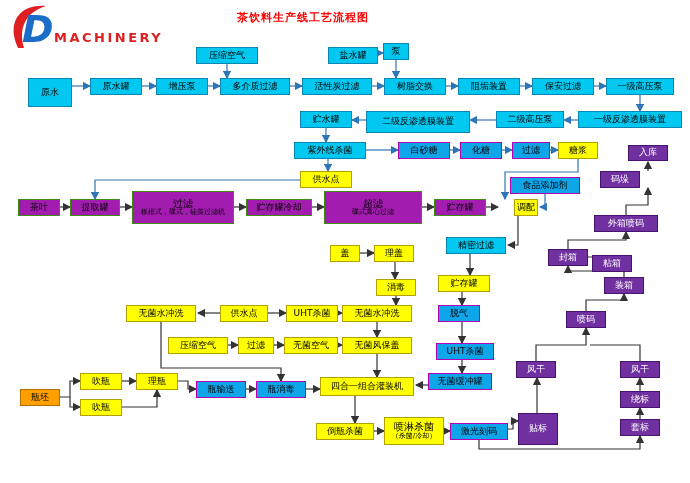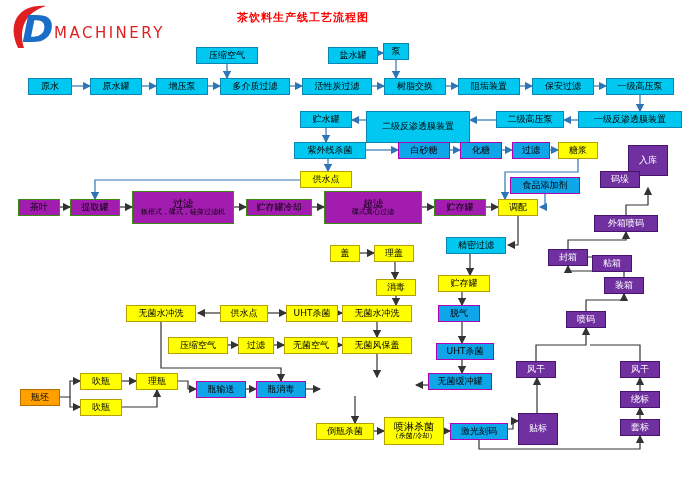--- a/index.html
+++ b/index.html
@@ -3,21 +3,21 @@
 <meta charset="utf-8">
 <style>
   html,body{margin:0;padding:0;background:#fff;}
   .stage{position:relative;width:690px;height:483px;background:#ffffff;overflow:hidden;
          font-family:"DejaVu Sans",sans-serif;}
   .title{position:absolute;left:237px;top:10px;color:#ff0000;font-weight:bold;
          font-size:11px;letter-spacing:1px;white-space:nowrap;}
   .logo{position:absolute;left:6px;top:2px;display:flex;align-items:flex-start;}
   .logo-text{margin-left:-8px;margin-top:8px;}
   .brand{color:#1a6ec8;font-size:23px;font-weight:bold;font-style:italic;letter-spacing:1px;line-height:1;}
-  .tagline{display:block;color:#e02020;font-size:15px;font-weight:normal;letter-spacing:2.5px;margin-top:14px;}
+  .tagline{display:block;color:#e02020;font-size:13px;font-weight:bold;letter-spacing:2.5px;margin-top:20px;}
   .node{position:absolute;box-sizing:border-box;display:flex;flex-direction:column;align-items:center;
         justify-content:center;font-size:9px;line-height:1.05;text-align:center;border:1px solid #555;
         padding:1px;white-space:nowrap;color:#000;}
   .cyan{background:#00c8f0;border-color:#0a86b4;}
   .green{background:#a21caf;border-color:#3c8c14;}
   .yellow{background:#ffff00;border-color:#b4a000;}
   .magenta{background:#0ea5e9;border-color:#b400b4;}
   .purple{background:#7030a0;border-color:#46146e;color:#fff;}
   .orange{background:#ffa000;border-color:#b46e00;}
   .big span:first-child{font-size:10px;}
@@ -125,55 +125,55 @@
       <polyline class="ld" marker-end="url(#md)" points="648,171 648,162"></polyline>
       <polyline class="ld" marker-end="url(#md)" points="479,440 479,449 640,449 640,436"></polyline>
       <polyline class="ld" marker-end="url(#md)" points="640,419 640,408"></polyline>
       <polyline class="ld" marker-end="url(#md)" points="640,391 640,378"></polyline>
     </g>
   </svg>
 
   <div class="node cyan" style="left:196px;top:47px;width:62px;height:17px">压缩空气</div>
   <div class="node cyan" style="left:328px;top:47px;width:50px;height:17px">盐水罐</div>
   <div class="node cyan" style="left:383px;top:43px;width:26px;height:17px">泵</div>
-  <div class="node cyan" style="left:28px;top:78px;width:44px;height:17px">原水</div>
+  <div class="node cyan" style="left:28px;top:78px;width:44px;height:29px">原水</div>
   <div class="node cyan" style="left:90px;top:78px;width:52px;height:17px">原水罐</div>
   <div class="node cyan" style="left:156px;top:78px;width:52px;height:17px">增压泵</div>
   <div class="node cyan" style="left:220px;top:78px;width:70px;height:17px">多介质过滤</div>
   <div class="node cyan" style="left:302px;top:78px;width:70px;height:17px">活性炭过滤</div>
   <div class="node cyan" style="left:384px;top:78px;width:62px;height:17px">树脂交换</div>
   <div class="node cyan" style="left:458px;top:78px;width:62px;height:17px">阻垢装置</div>
   <div class="node cyan" style="left:532px;top:78px;width:62px;height:17px">保安过滤</div>
   <div class="node cyan" style="left:606px;top:78px;width:68px;height:17px">一级高压泵</div>
   <div class="node cyan" style="left:300px;top:111px;width:52px;height:17px">贮水罐</div>
-  <div class="node cyan" style="left:366px;top:111px;width:104px;height:32px">二级反渗透膜装置</div>
+  <div class="node cyan" style="left:366px;top:111px;width:104px;height:22px">二级反渗透膜装置</div>
   <div class="node cyan" style="left:496px;top:111px;width:68px;height:17px">二级高压泵</div>
   <div class="node cyan" style="left:578px;top:111px;width:104px;height:17px">一级反渗透膜装置</div>
   <div class="node cyan" style="left:294px;top:142px;width:72px;height:17px">紫外线杀菌</div>
   <div class="node magenta" style="left:398px;top:142px;width:52px;height:17px">白砂糖</div>
   <div class="node magenta" style="left:460px;top:142px;width:42px;height:17px">化糖</div>
   <div class="node magenta" style="left:512px;top:142px;width:38px;height:17px">过滤</div>
   <div class="node yellow" style="left:558px;top:142px;width:40px;height:17px">糖浆</div>
-  <div class="node purple" style="left:628px;top:145px;width:40px;height:31px">入库</div>
+  <div class="node purple" style="left:628px;top:145px;width:40px;height:16px">入库</div>
   <div class="node yellow" style="left:300px;top:171px;width:52px;height:17px">供水点</div>
   <div class="node magenta" style="left:510px;top:177px;width:70px;height:17px">食品添加剂</div>
   <div class="node purple" style="left:600px;top:171px;width:40px;height:17px">码垛</div>
   <div class="node green" style="left:18px;top:199px;width:42px;height:17px">茶叶</div>
   <div class="node green" style="left:70px;top:199px;width:50px;height:17px">提取罐</div>
   <div class="node green big" style="left:132px;top:191px;width:102px;height:33px">
     <span>过滤</span>
     <span class="sub">板框式，碟式，硅藻过滤机</span>
   </div>
   <div class="node green" style="left:246px;top:199px;width:66px;height:17px">贮存罐冷却</div>
   <div class="node green big" style="left:324px;top:191px;width:98px;height:33px">
     <span>超滤</span>
     <span class="sub">碟式离心过滤</span>
   </div>
   <div class="node green" style="left:434px;top:199px;width:52px;height:17px">贮存罐</div>
-  <div class="node yellow" style="left:498px;top:199px;width:40px;height:17px">调配</div>
+  <div class="node yellow" style="left:514px;top:199px;width:24px;height:17px">调配</div>
   <div class="node purple" style="left:594px;top:215px;width:64px;height:17px">外箱喷码</div>
   <div class="node yellow" style="left:330px;top:245px;width:30px;height:17px">盖</div>
   <div class="node yellow" style="left:374px;top:245px;width:40px;height:17px">理盖</div>
   <div class="node cyan" style="left:446px;top:237px;width:60px;height:17px">精密过滤</div>
   <div class="node purple" style="left:548px;top:249px;width:40px;height:17px">封箱</div>
   <div class="node purple" style="left:592px;top:255px;width:40px;height:17px">粘箱</div>
   <div class="node purple" style="left:604px;top:277px;width:40px;height:17px">装箱</div>
   <div class="node yellow" style="left:376px;top:279px;width:40px;height:17px">消毒</div>
   <div class="node yellow" style="left:438px;top:275px;width:52px;height:17px">贮存罐</div>
   <div class="node yellow" style="left:126px;top:305px;width:70px;height:17px">无菌水冲洗</div>
@@ -187,20 +187,21 @@
   <div class="node yellow" style="left:284px;top:337px;width:54px;height:17px">无菌空气</div>
   <div class="node yellow" style="left:342px;top:337px;width:70px;height:17px">无菌风保盖</div>
   <div class="node magenta" style="left:436px;top:343px;width:58px;height:17px">UHT杀菌</div>
   <div class="node purple" style="left:516px;top:361px;width:40px;height:17px">风干</div>
   <div class="node purple" style="left:620px;top:361px;width:40px;height:17px">风干</div>
   <div class="node orange" style="left:20px;top:389px;width:40px;height:17px">瓶坯</div>
   <div class="node yellow" style="left:80px;top:373px;width:42px;height:17px">吹瓶</div>
   <div class="node yellow" style="left:136px;top:373px;width:42px;height:17px">理瓶</div>
   <div class="node magenta" style="left:196px;top:381px;width:50px;height:17px">瓶输送</div>
   <div class="node magenta" style="left:256px;top:381px;width:50px;height:17px">瓶消毒</div>
+  <div class="node yellow" style="left:320px;top:377px;width:94px;height:19px">四合一组合灌装机</div>
   <div class="node magenta" style="left:428px;top:373px;width:64px;height:17px">无菌缓冲罐</div>
   <div class="node yellow" style="left:80px;top:399px;width:42px;height:17px">吹瓶</div>
   <div class="node yellow" style="left:316px;top:423px;width:58px;height:17px">倒瓶杀菌</div>
   <div class="node yellow big" style="left:384px;top:417px;width:60px;height:28px">
     <span>喷淋杀菌</span>
     <span class="sub">（杀菌/冷却）</span>
   </div>
   <div class="node magenta" style="left:450px;top:423px;width:58px;height:17px">激光刻码</div>
   <div class="node purple" style="left:518px;top:413px;width:40px;height:32px">贴标</div>
   <div class="node purple" style="left:620px;top:391px;width:40px;height:17px">绕标</div>

